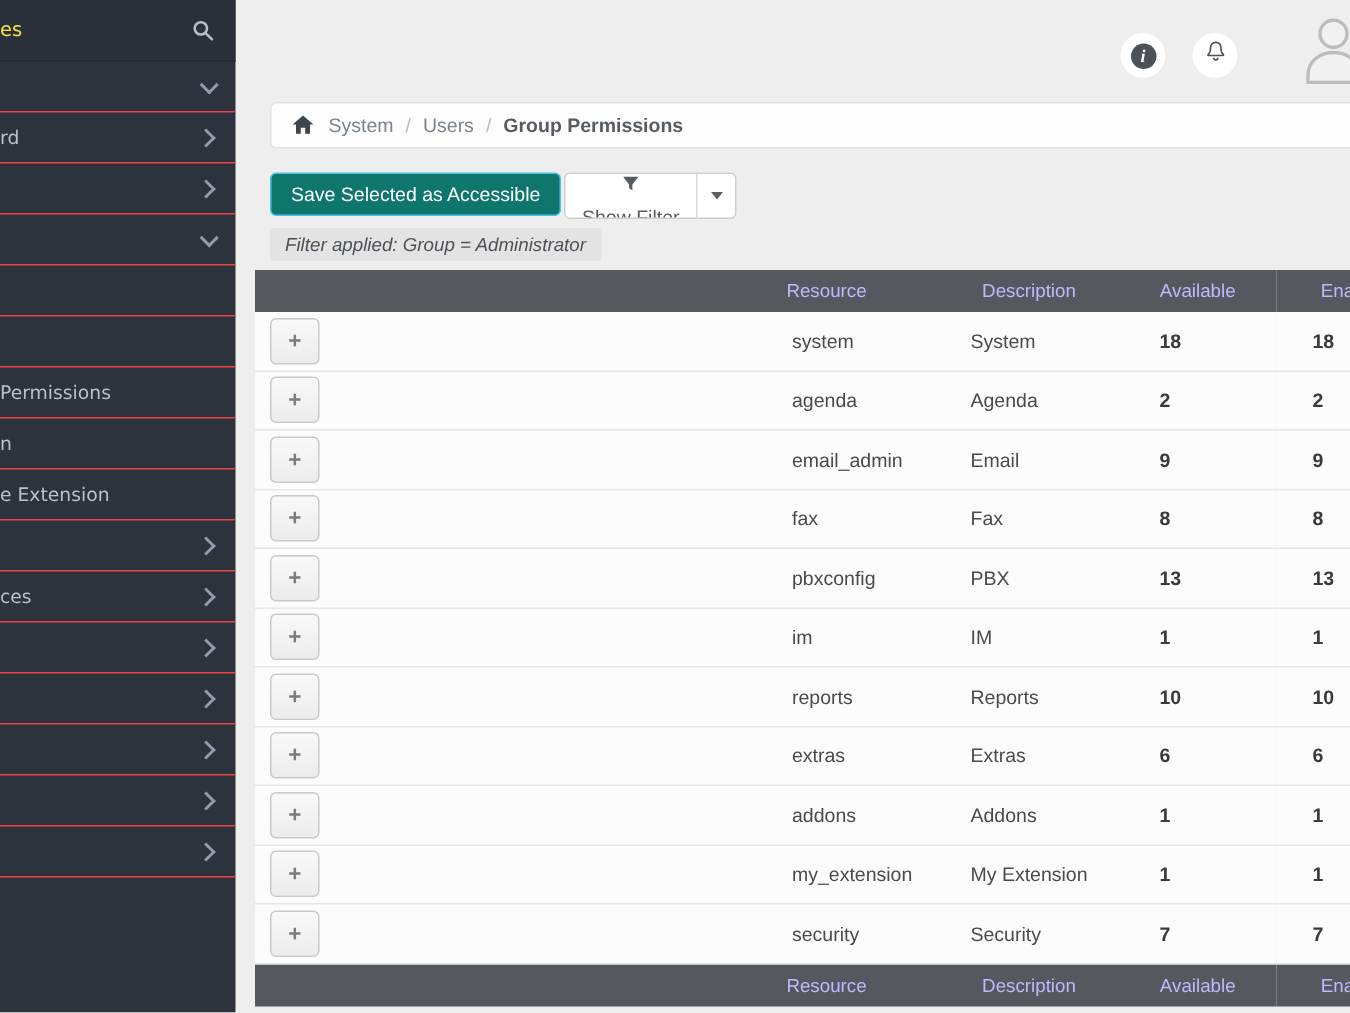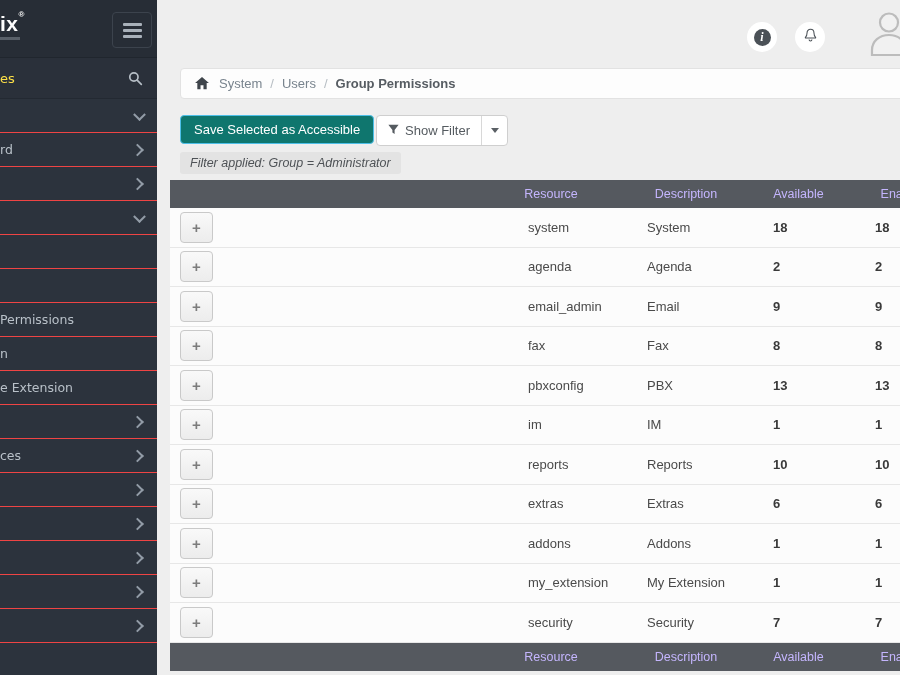--- a/index.html
+++ b/index.html
@@ -43,21 +43,21 @@
   .breadcrumb .sep{color:#b5bcc2;}
   .breadcrumb .crumb{color:#79848e;cursor:pointer;}
   .breadcrumb .current{color:#565c62;font-weight:bold;}
   .bc-home{margin-right:2px;display:flex;align-items:center;}
   
   .btn-save{position:absolute;left:180px;top:115px;height:29px;padding:0 13px;background:#0f766e;
     border:1px solid #4dbfe8;border-radius:4px;color:#ffffff;font-size:13px;cursor:pointer;
     font-family:"Liberation Sans",sans-serif;}
   .filter-group{position:absolute;left:376px;top:115px;height:29px;background:#ffffff;
     border:1px solid #cfcfcf;border-radius:4px;display:flex;align-items:stretch;overflow:hidden;}
-  .filter-main{display:flex;align-items:center;gap:6px;padding:0 11px;font-size:13px;color:#555b60;cursor:pointer;}
+  .filter-main{display:flex;align-items:center;gap:6px;padding:0 11px;font-size:13px;color:#555b60;cursor:pointer;flex-direction:column;}
   .filter-caret{width:25px;border-left:1px solid #d8d8d8;display:flex;align-items:center;justify-content:center;cursor:pointer;}
   .caret-down{width:0;height:0;border-left:4px solid transparent;border-right:4px solid transparent;border-top:5px solid #5a6065;}
   .filter-note{position:absolute;left:180px;top:152px;height:22px;background:#e3e3e3;border-radius:3px;
     display:inline-flex;align-items:center;padding:0 10px;font-size:12.5px;font-style:italic;color:#4e5256;}
   
   .tbl-wrap{position:absolute;left:170px;top:180px;width:786px;}
   table.perm{border-collapse:collapse;table-layout:fixed;width:786px;font-size:13px;}
   .perm col.c1{width:56px;} .perm col.c2{width:250px;} .perm col.c3{width:150px;}
   .perm col.c4{width:120px;} .perm col.c5{width:105px;} .perm col.c6{width:105px;}
   .perm thead th,.perm tfoot th{background:#55595f;color:#c4b5fd;font-weight:normal;
@@ -68,31 +68,20 @@
   .perm td.c-av{padding-left:27px;font-weight:bold;color:#3a3a3a;}
   .perm td.c-en{padding-left:24px;font-weight:bold;color:#3a3a3a;}
   .expand-btn{margin-left:10px;width:33px;height:31px;border:1px solid #c9c9c9;border-radius:4px;
     background:linear-gradient(#f9f9f9,#ececec);color:#7c7c7c;font-weight:bold;font-size:15px;
     line-height:29px;text-align:center;cursor:pointer;display:block;padding:0;}
 </style>
 </head>
 <body>
 
 <div class="sidebar">
-  <div class="logo-bar">
-    <div class="logo">
-      <span>ix</span><span class="reg">®</span>
-      <div class="logo-sub"></div>
-    </div>
-    <button class="hamburger">
-      <span class="bar"></span>
-      <span class="bar"></span>
-      <span class="bar"></span>
-    </button>
-  </div>
   <div class="search-row">
     <span class="search-text">es</span>
     <span class="search-icon">
       <svg width="15" height="15" viewBox="0 0 16 16">
         <circle cx="6.3" cy="6.3" r="4.4" fill="none" stroke="#b6bec6" stroke-width="1.8"></circle>
         <line x1="9.7" y1="9.7" x2="14.2" y2="14.2" stroke="#b6bec6" stroke-width="1.8" stroke-linecap="round"></line>
       </svg>
     </span>
   </div>
   <div>

